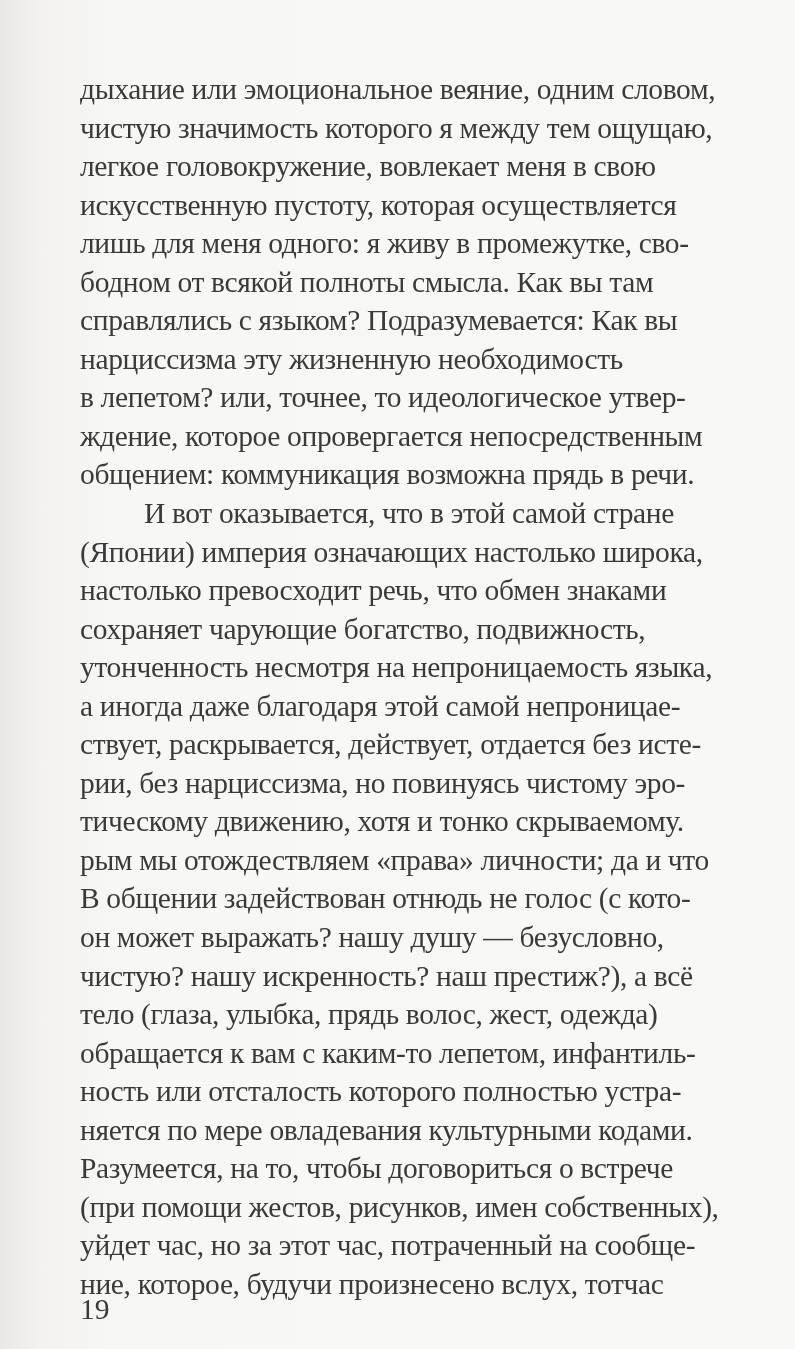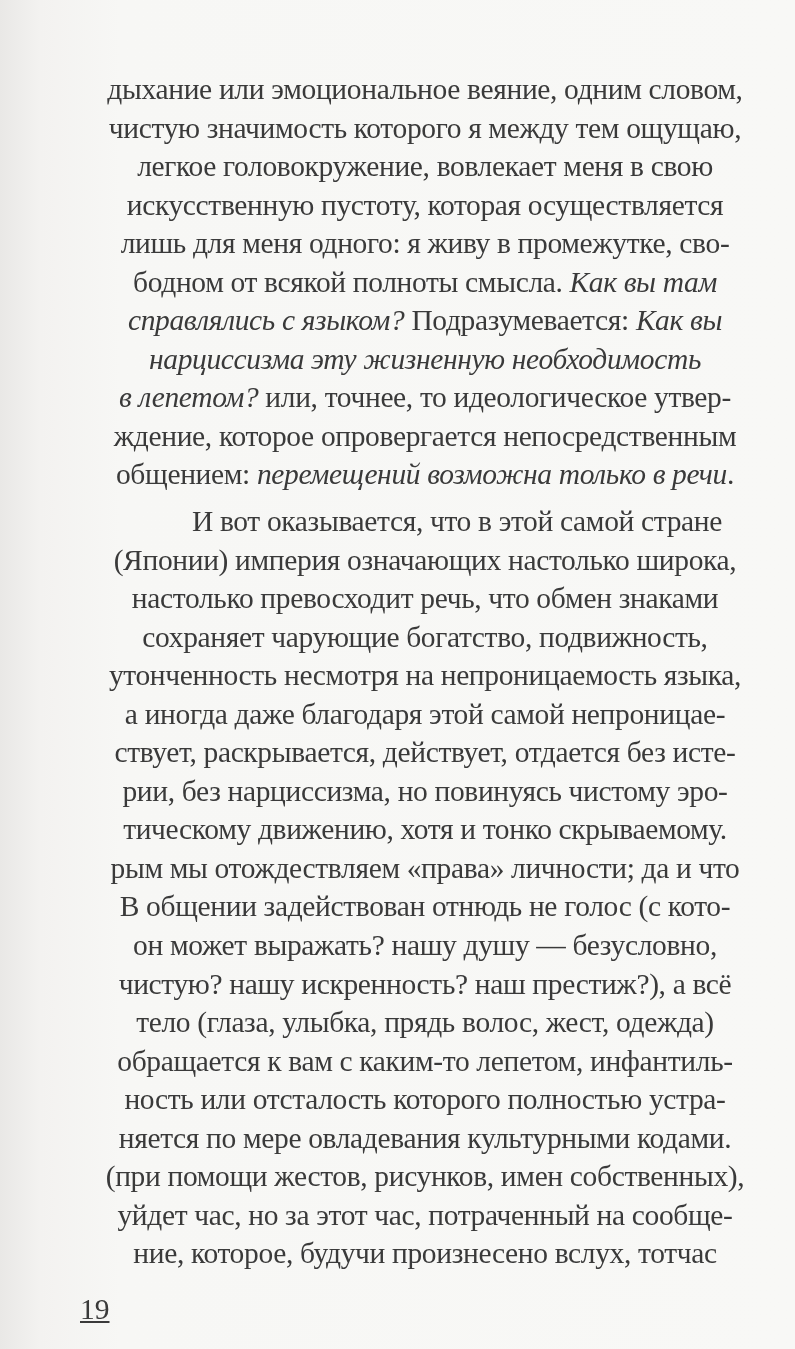--- a/index.html
+++ b/index.html
@@ -10,58 +10,58 @@
     color:#3a3a3a;
     position:relative;
   }
   .page-text {
     position:absolute; left:80px; top:70px; width:690px;
   }
   .line {
     height:38.55px; line-height:38.55px;
     font-size:29.5px; white-space:nowrap;
     letter-spacing:-0.35px;
-    text-align:center;
   }
-  .line.indent { padding-left:64px;margin-top:8px; }
-  .it { font-style:italic; }
+  .line.indent { padding-left:64px; }
+  .it { }
   .page-number {
     position:absolute; left:80px; top:1290px;
-    font-size:29.5px; line-height:38px; color:#3a3a3a;text-decoration:underline;
+    font-size:29.5px; line-height:38px; color:#3a3a3a;
   }
 </style>
 </head>
 <body>
 
 <div class="page-text" id="page-text">
     <div class="line"><span>дыхание или эмоциональное веяние, одним словом,</span></div>
     <div class="line"><span>чистую значимость которого я между тем ощущаю,</span></div>
     <div class="line"><span>легкое головокружение, вовлекает меня в свою</span></div>
     <div class="line"><span>искусственную пустоту, которая осуществляется</span></div>
     <div class="line"><span>лишь для меня одного: я живу в промежутке, сво-</span></div>
     <div class="line"><span>бодном от всякой полноты смысла. </span><span class="it">Как вы там</span></div>
     <div class="line"><span class="it">справлялись с языком?</span><span> Подразумевается: </span><span class="it">Как вы</span></div>
     <div class="line"><span class="it">нарциссизма эту жизненную необходимость</span></div>
     <div class="line"><span class="it">в лепетом?</span><span> или, точнее, то идеологическое утвер-</span></div>
     <div class="line"><span>ждение, которое опровергается непосредственным</span></div>
-    <div class="line"><span>общением: </span><span class="it">перемещений возможна только в речи</span><span>.</span></div>
+    <div class="line"><span>общением: </span><span class="it">коммуникация возможна прядь в речи</span><span>.</span></div>
     <div class="line indent"><span>И вот оказывается, что в этой самой стране</span></div>
     <div class="line"><span>(Японии) империя означающих настолько широка,</span></div>
     <div class="line"><span>настолько превосходит речь, что обмен знаками</span></div>
     <div class="line"><span>сохраняет чарующие богатство, подвижность,</span></div>
     <div class="line"><span>утонченность несмотря на непроницаемость языка,</span></div>
     <div class="line"><span>а иногда даже благодаря этой самой непроницае-</span></div>
     <div class="line"><span>ствует, раскрывается, действует, отдается без исте-</span></div>
     <div class="line"><span>рии, без нарциссизма, но повинуясь чистому эро-</span></div>
     <div class="line"><span>тическому движению, хотя и тонко скрываемому.</span></div>
     <div class="line"><span>рым мы отождествляем «права» личности; да и что</span></div>
     <div class="line"><span>В общении задействован отнюдь не голос (с кото-</span></div>
     <div class="line"><span>он может выражать? нашу душу — безусловно,</span></div>
     <div class="line"><span>чистую? нашу искренность? наш престиж?), а всё</span></div>
     <div class="line"><span>тело (глаза, улыбка, прядь волос, жест, одежда)</span></div>
     <div class="line"><span>обращается к вам с каким-то лепетом, инфантиль-</span></div>
     <div class="line"><span>ность или отсталость которого полностью устра-</span></div>
     <div class="line"><span>няется по мере овладевания культурными кодами.</span></div>
+    <div class="line"><span>Разумеется, на то, чтобы договориться о встрече</span></div>
     <div class="line"><span>(при помощи жестов, рисунков, имен собственных),</span></div>
     <div class="line"><span>уйдет час, но за этот час, потраченный на сообще-</span></div>
     <div class="line"><span>ние, которое, будучи произнесено вслух, тотчас</span></div>
   </div>
 <div class="page-number">19</div>
 
 </body></html>

